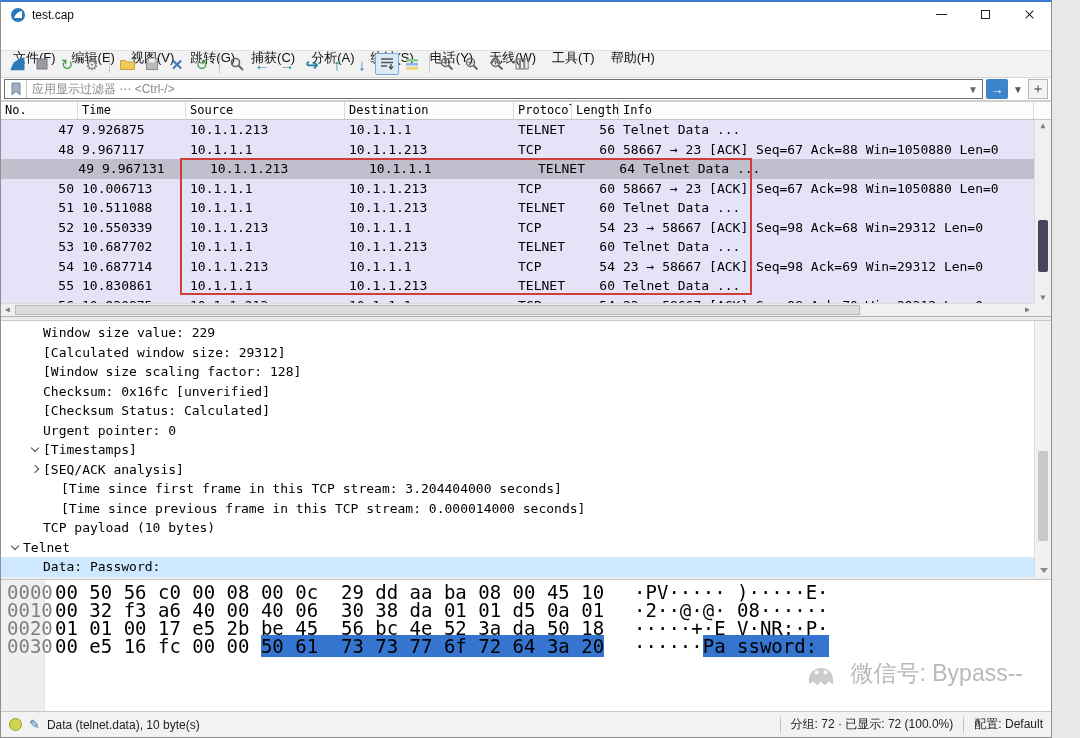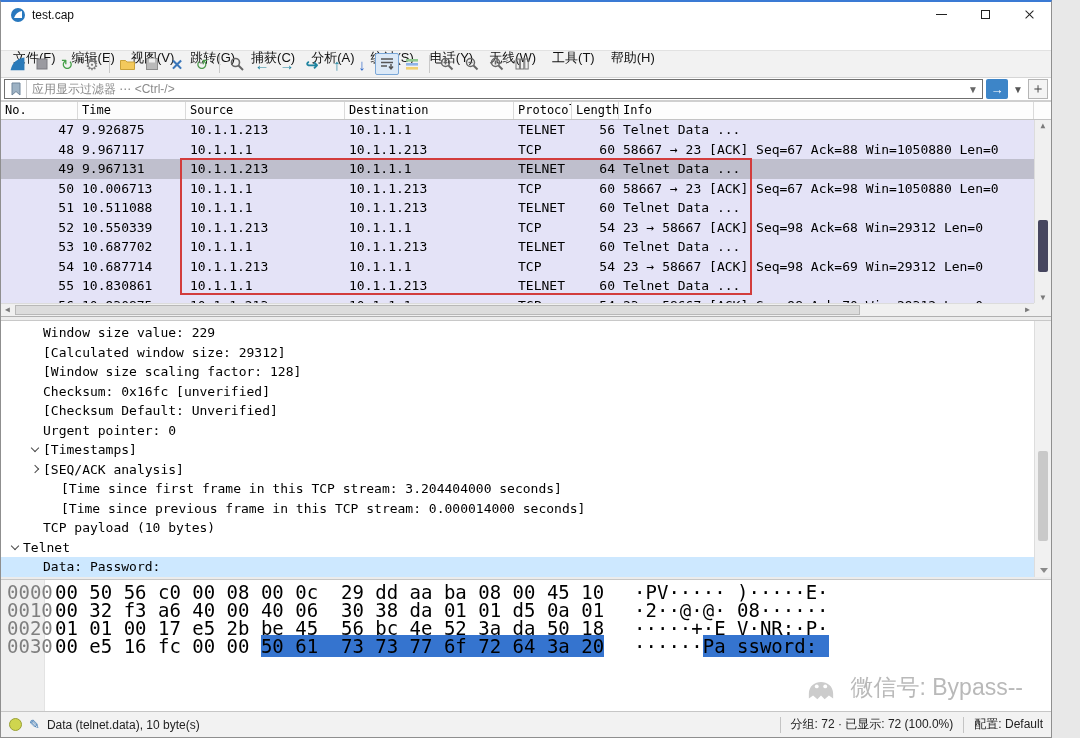--- a/index.html
+++ b/index.html
@@ -53,21 +53,21 @@
   
   .plist{ height:215px; position:relative; overflow:hidden; background:#fff;
     border-bottom:1px solid #b0b0b0; font-family:"DejaVu Sans Mono", monospace; }
   .phead{ height:18px; display:flex; border-bottom:1px solid #c4c4c4; font-size:12px; background:#fdfdfd;
     padding-right:17px; }
   .phead > div{ border-right:1px solid #dadada; padding:1px 4px; white-space:nowrap; overflow:hidden; }
   .col-no{ width:77px; } .col-time{ width:108px; } .col-src{ width:159px; } .col-dst{ width:169px; }
   .col-proto{ width:58px; } .col-len{ width:47px; } .col-info{ flex:1; }
   .prow{ height:19.5px; line-height:19.5px; display:flex; font-size:13px; background:#e4e3f7;
     white-space:nowrap; color:#000; }
-  .prow.sel{ background:#bfbfcd; }
+  .prow.sel{ background:#bfbfcd;padding-left:20px; }
   .prow > span{ padding:0 4px; overflow:hidden; }
   .prow .col-no, .prow .col-len{ text-align:right; }
   .annot{ position:absolute; left:179px; top:56px; width:572px; height:137px;
     border:2px solid #d23c3c; pointer-events:none; z-index:5; }
   .vsb{ position:absolute; top:18px; right:0; bottom:13px; width:17px; background:#f0f0f0; border-left:1px solid #dcdcdc; }
   .vsb .thumb{ position:absolute; left:3px; right:3px; top:100px; height:52px; background:#46465f; border-radius:2px; }
   .sb-arrow{ position:absolute; left:0; right:0; text-align:center; font-size:8px; color:#7a7a7a; }
   .hsb{ position:absolute; left:0; right:17px; bottom:0; height:13px; background:#f0f0f0; border-top:1px solid #dcdcdc; }
   .hsb .thumb{ position:absolute; left:14px; width:845px; top:1px; bottom:1px; background:#dcdcdc; border:1px solid #b8b8b8; }
   .hsb .ha{ position:absolute; top:1px; font-size:8px; color:#7a7a7a; width:13px; text-align:center; }
@@ -105,21 +105,21 @@
 
   
   .statusbar{ height:26px; background:#f2f2f2; border-top:1px solid #c6c6c6; display:flex;
     align-items:center; font-size:12px; color:#222; padding:0 8px; gap:7px; }
   .expert-dot{ width:13px; height:13px; border-radius:50%; background:#cfd54e; border:1px solid #99a035; flex:none; }
   .pencil{ color:#2f6fae; font-size:13px; }
   .sb-right{ margin-left:auto; display:flex; align-items:center; gap:10px; }
   .sb-sep{ width:1px; height:16px; background:#c4c4c4; }
 
   
-  .watermark{ position:absolute; right:28px; bottom:30px; display:flex; align-items:center; gap:10px;
+  .watermark{ position:absolute; right:28px; bottom:44px; display:flex; align-items:center; gap:10px;
     color:#b9b9b9; font-size:23px; z-index:9; }
 </style>
 </head>
 <body>
 
 <div class="window">
 
   <div class="titlebar">
     <span class="title-icon">
       <svg width="16" height="16" viewBox="0 0 16 16">
@@ -371,21 +371,21 @@
     <div class="sb-corner"></div>
   </div>
 
   <div class="split"></div>
 
   <div class="details">
     <div class="dline ind2"><span class="chev-slot"></span><span>Window size value: 229</span></div>
     <div class="dline ind2"><span class="chev-slot"></span><span>[Calculated window size: 29312]</span></div>
     <div class="dline ind2"><span class="chev-slot"></span><span>[Window size scaling factor: 128]</span></div>
     <div class="dline ind2"><span class="chev-slot"></span><span>Checksum: 0x16fc [unverified]</span></div>
-    <div class="dline ind2"><span class="chev-slot"></span><span>[Checksum Default: Unverified]</span></div>
+    <div class="dline ind2"><span class="chev-slot"></span><span>[Checksum Status: Calculated]</span></div>
     <div class="dline ind2"><span class="chev-slot"></span><span>Urgent pointer: 0</span></div>
     <div class="dline ind2"><span class="chev-slot"><span class="chev down"></span></span><span>[Timestamps]</span></div>
     <div class="dline ind2"><span class="chev-slot"><span class="chev right"></span></span><span>[SEQ/ACK analysis]</span></div>
     <div class="dline ind3"><span class="chev-slot"></span><span>[Time since first frame in this TCP stream: 3.204404000 seconds]</span></div>
     <div class="dline ind3"><span class="chev-slot"></span><span>[Time since previous frame in this TCP stream: 0.000014000 seconds]</span></div>
     <div class="dline ind2"><span class="chev-slot"></span><span>TCP payload (10 bytes)</span></div>
     <div class="dline ind1"><span class="chev-slot"><span class="chev down"></span></span><span>Telnet</span></div>
     <div class="dline ind2 sel"><span class="chev-slot"></span><span>Data: Password: </span></div>
     <div class="dsb">
       <div class="thumb"></div>

